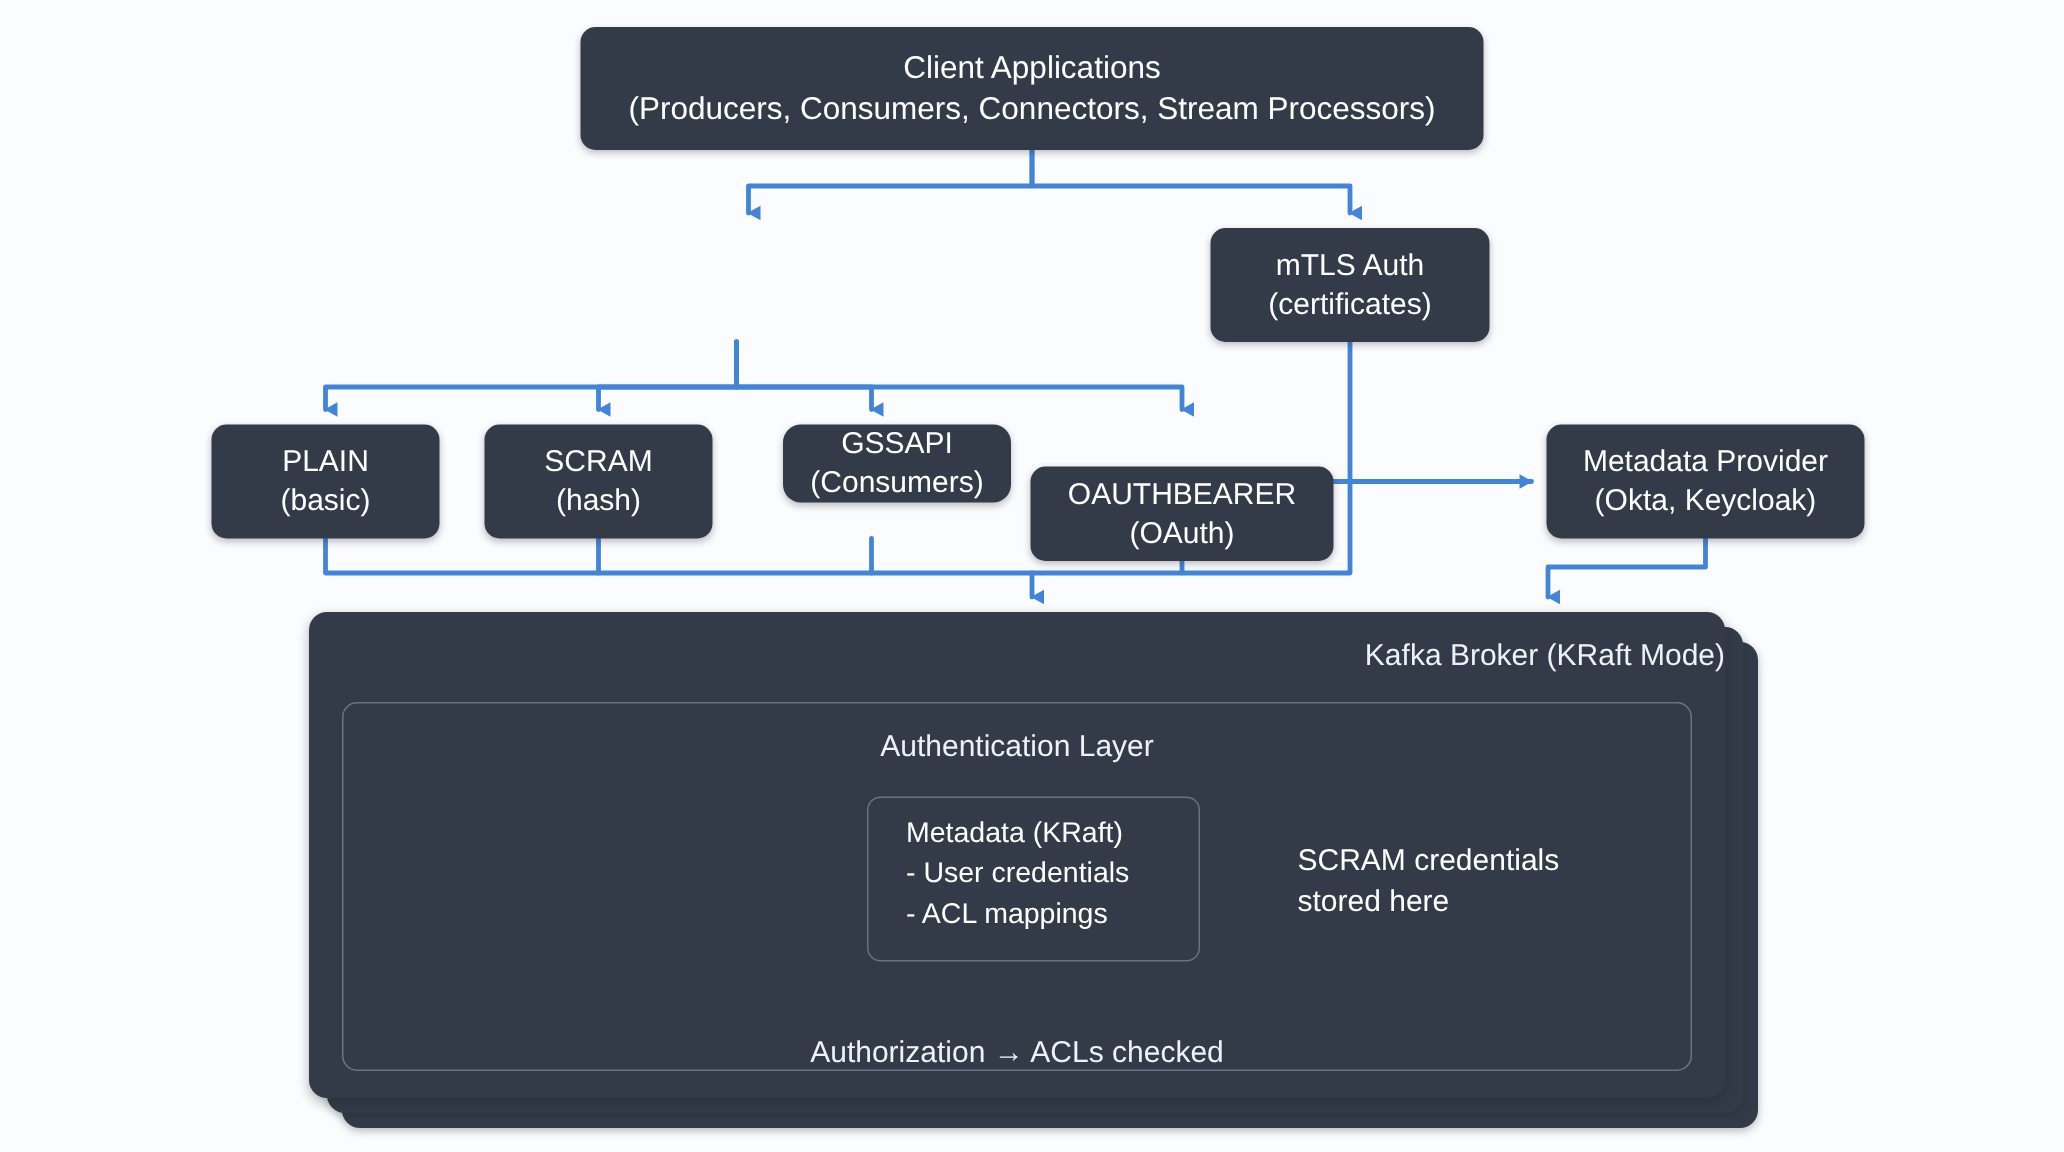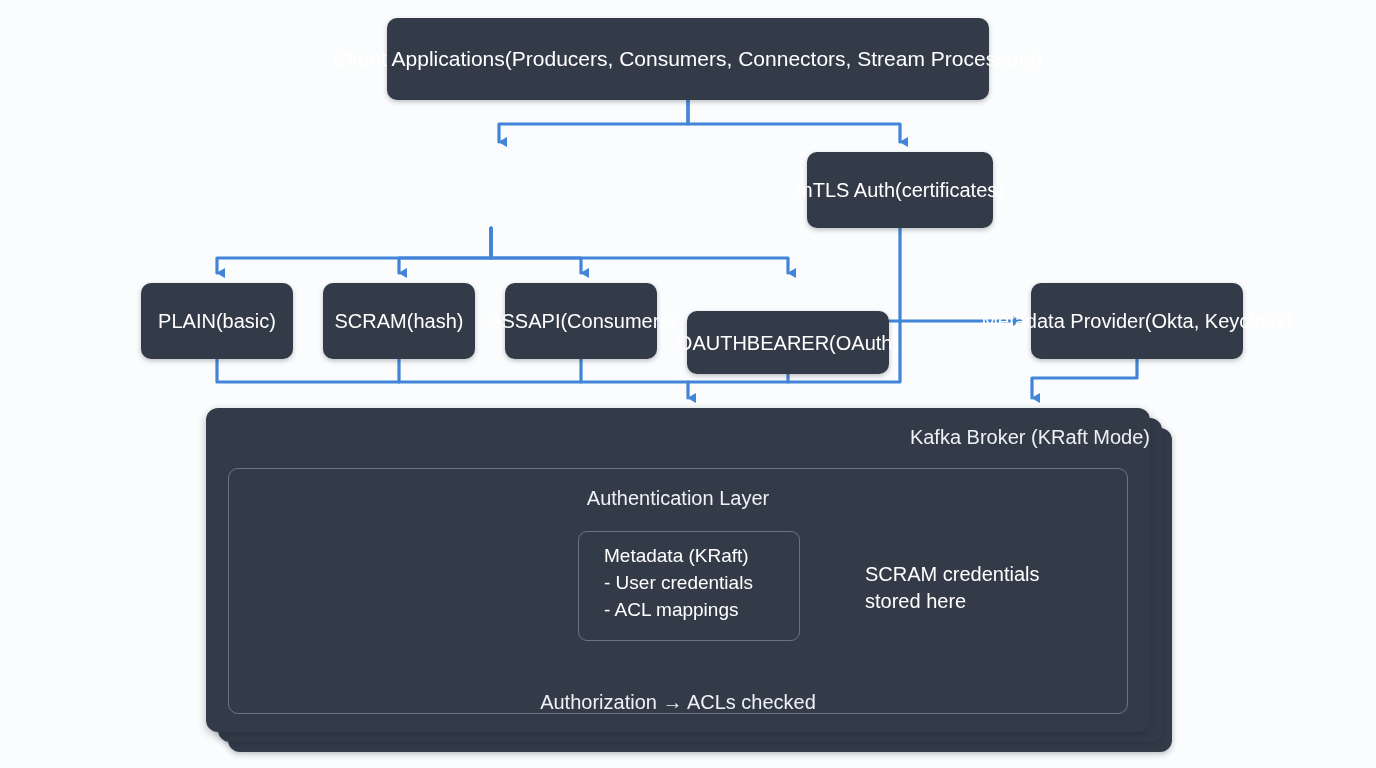--- a/index.html
+++ b/index.html
@@ -20,21 +20,21 @@
     width: 1376px; height: 768px;
     pointer-events: none;
     z-index: 5;
   }
   .node {
     position: absolute;
     background: #333b49;
     border-radius: 10px;
     color: #ffffff;
     display: flex;
-    flex-direction: row;
+    flex-direction: column;
     align-items: center;
     justify-content: center;
     text-align: center;
     line-height: 1.30;
     box-shadow: 0 2px 5px rgba(25,32,45,0.28);
     z-index: 10;
   }
   .node .ln { display: block; white-space: nowrap; }
 
   
@@ -42,21 +42,21 @@
     left: 387px; top: 18px; width: 602px; height: 82px;
     font-size: 21px;
   }
   
   #sasl-auth  { left: 398px; top: 152px; width: 186px; height: 76px; font-size: 20px; }
   #mtls-auth  { left: 807px; top: 152px; width: 186px; height: 76px; font-size: 20px; }
 
   
   #plain-mechanism       { left: 141px; top: 283px; width: 152px; height: 76px; font-size: 20px; }
   #scram-mechanism       { left: 323px; top: 283px; width: 152px; height: 76px; font-size: 20px; text-align: center; }
-  #gssapi-mechanism      { left: 505px; top: 283px; width: 152px; height: 76px; font-size: 20px; }
+  #gssapi-mechanism      { left: 522px; top: 283px; width: 152px; height: 52px; font-size: 20px; border-radius: 12px; }
   #oauthbearer-mechanism { left: 687px; top: 283px; width: 202px; height: 63px; font-size: 20px; margin-top: 28px; }
   #identity-provider     { left: 1031px; top: 283px; width: 212px; height: 76px; font-size: 20px; }
 
   
   .stack-card {
     position: absolute;
     background: #333b49;
     border-radius: 12px;
     box-shadow: 0 2px 6px rgba(25,32,45,0.3);
     z-index: 8;

